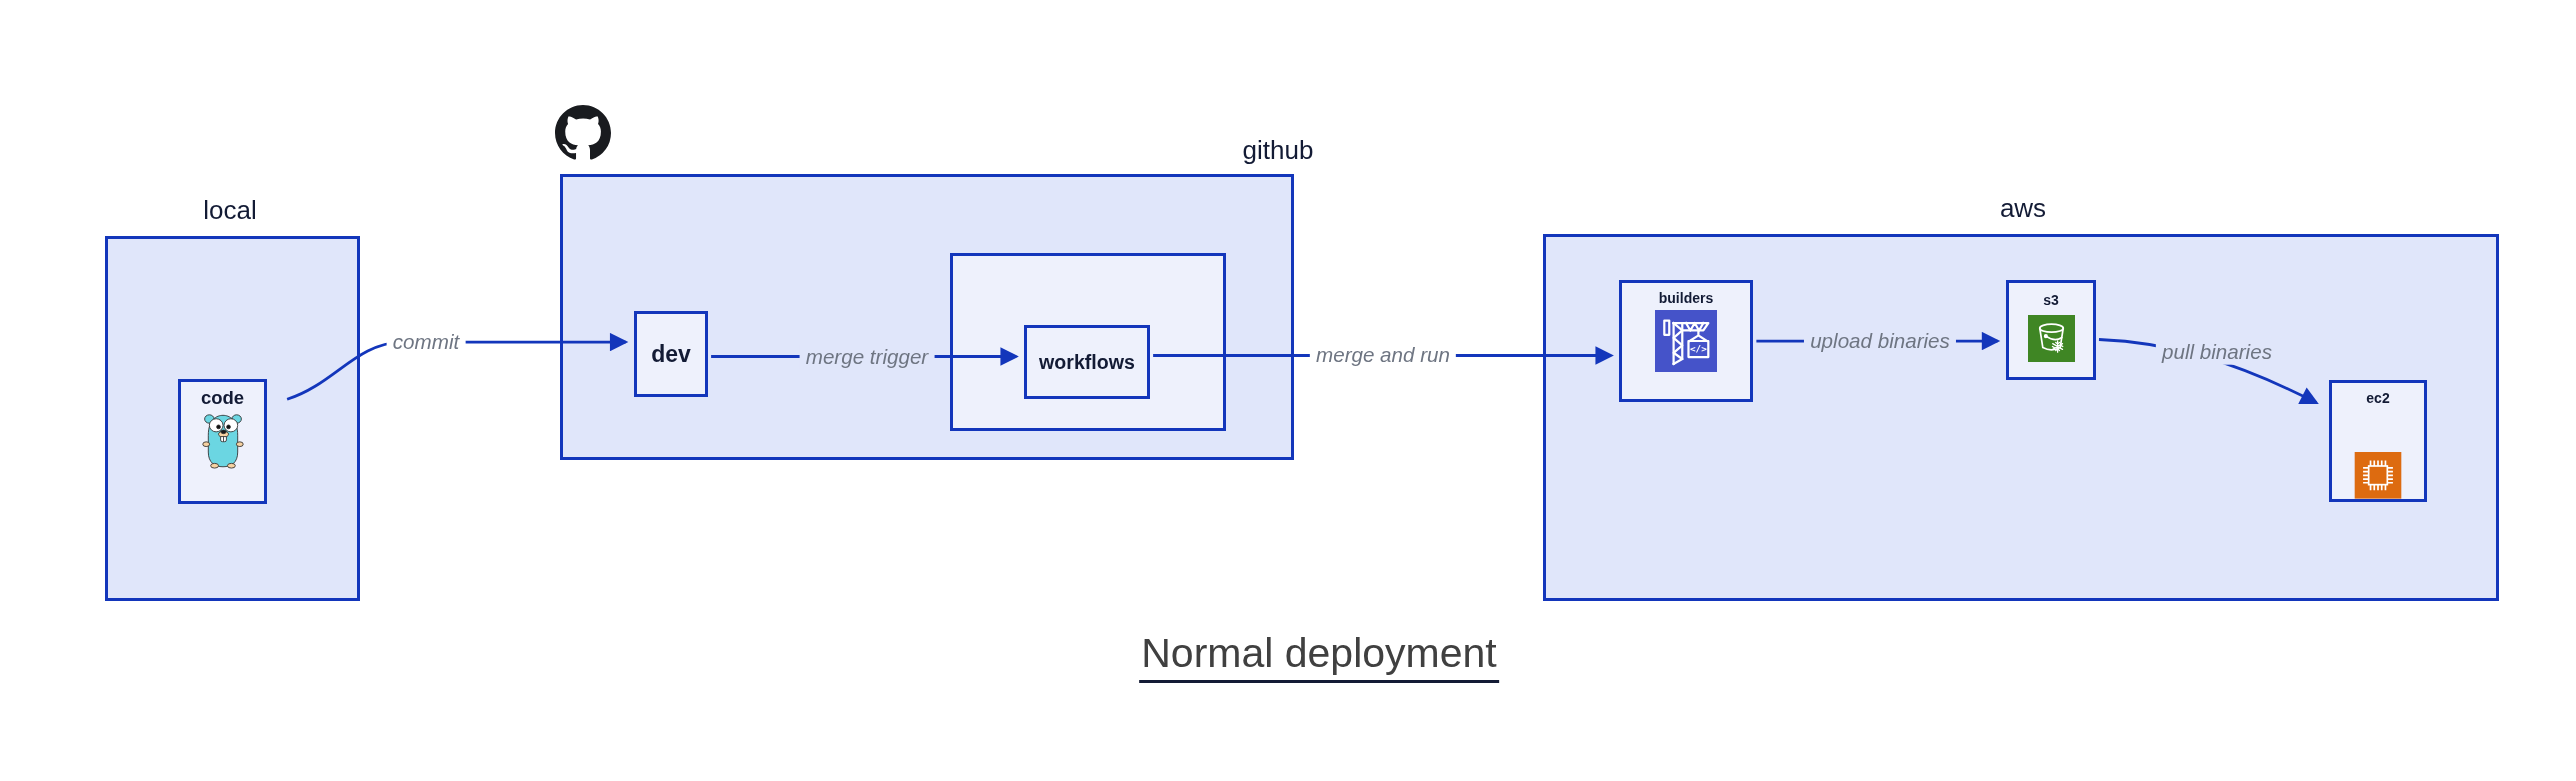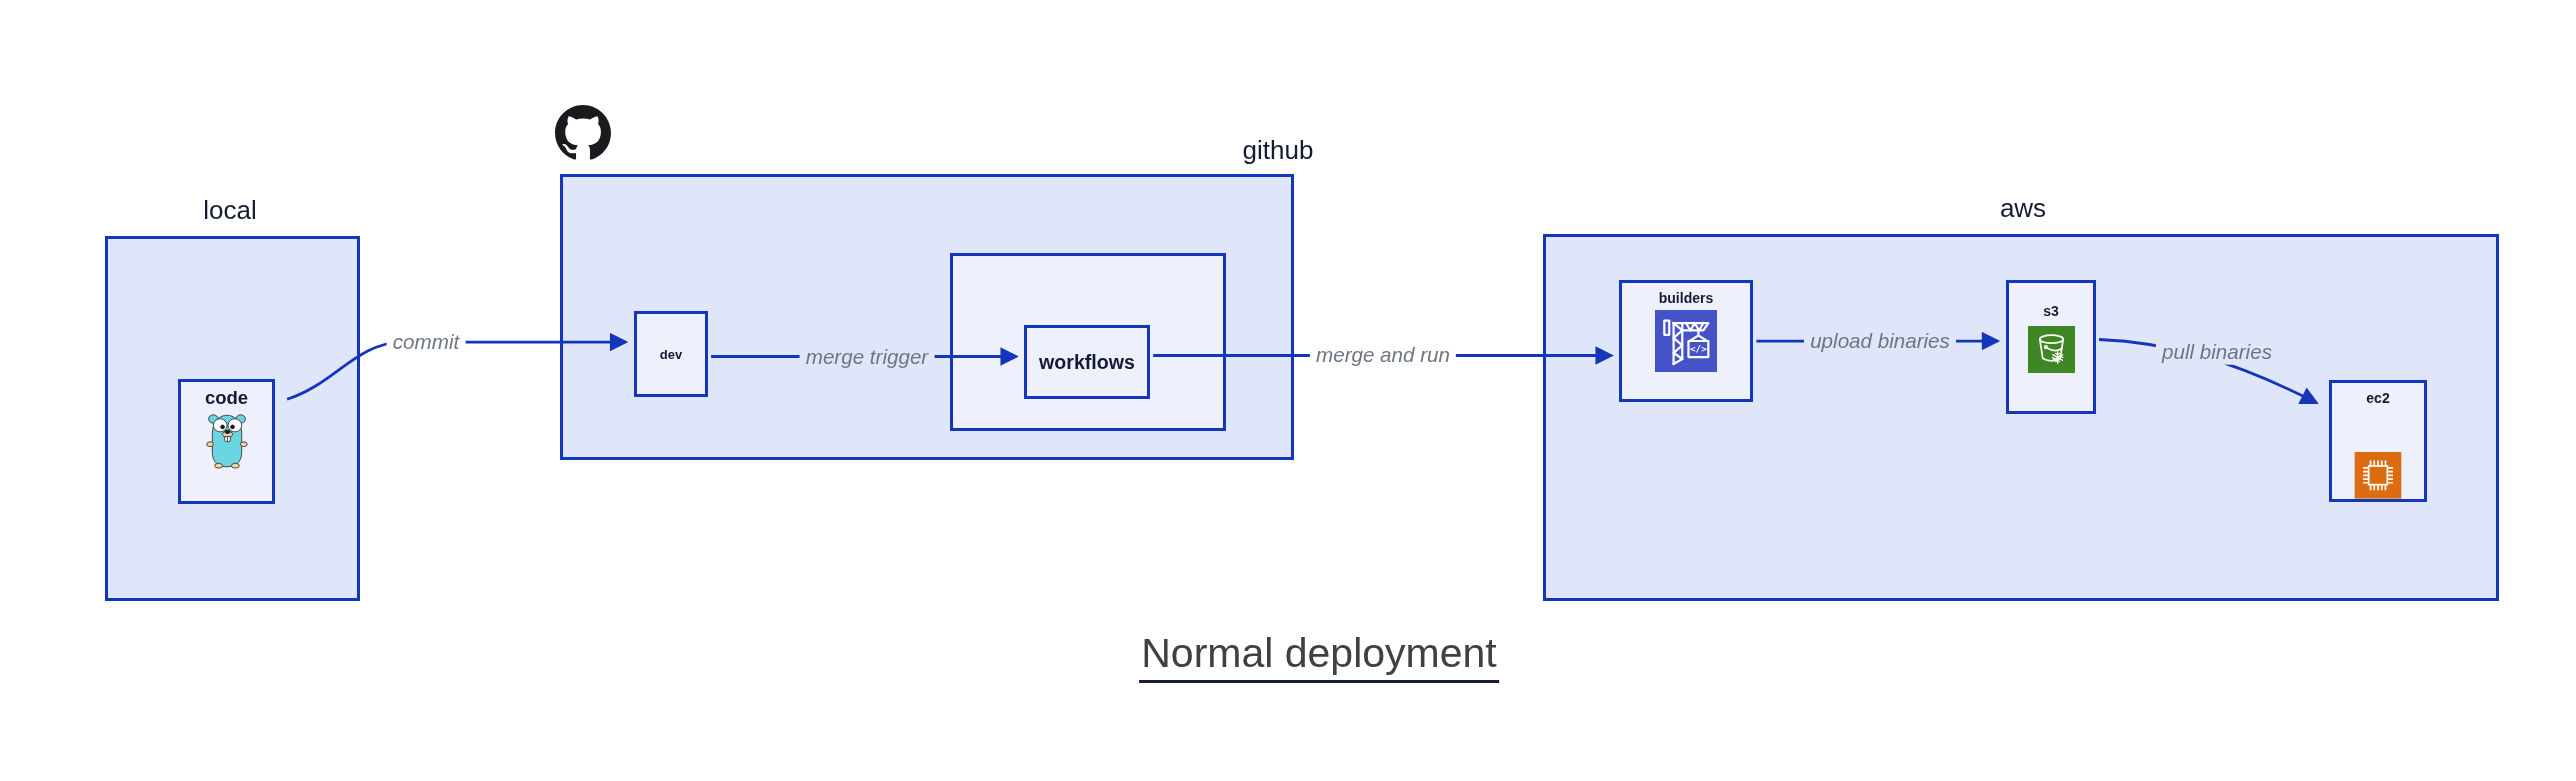--- a/index.html
+++ b/index.html
@@ -41,21 +41,21 @@
 
   <div class="container-box" style="left:105px;top:236px;width:255px;height:365px;"></div>
   <div class="container-box" style="left:560px;top:174px;width:734px;height:286px;"></div>
   <div class="subcontainer-box" style="left:950px;top:253px;width:276px;height:178px;"></div>
   <div class="container-box" style="left:1543px;top:234px;width:956px;height:367px;"></div>
 
   <svg class="icon-abs" style="left:555px;top:105px;" width="56" height="56" viewBox="0 0 16 16">
     <path fill="#191b1f" d="M8 0C3.58 0 0 3.58 0 8c0 3.54 2.29 6.53 5.47 7.59.4.07.55-.17.55-.38 0-.19-.01-.82-.01-1.49-2.01.37-2.53-.49-2.69-.94-.09-.23-.48-.94-.82-1.13-.28-.15-.68-.52-.01-.53.63-.01 1.08.58 1.23.82.72 1.21 1.87.87 2.33.66.07-.52.28-.87.51-1.07-1.78-.2-3.64-.89-3.64-3.95 0-.87.31-1.59.82-2.15-.08-.2-.36-1.02.08-2.12 0 0 .67-.21 2.2.82.64-.18 1.32-.27 2-.27s1.36.09 2 .27c1.53-1.04 2.2-.82 2.2-.82.44 1.1.16 1.92.08 2.12.51.56.82 1.27.82 2.15 0 3.07-1.87 3.75-3.65 3.95.29.25.54.73.54 1.48 0 1.07-.01 1.93-.01 2.2 0 .21.15.46.55.38A8.01 8.01 0 0 0 16 8c0-4.42-3.58-8-8-8z"></path>
   </svg>
 
-  <div class="node-box" style="left:178px;top:379px;width:97px;height:125px;padding-top:5.2px;">
+  <div class="node-box" style="left:178px;top:379px;width:89px;height:125px;padding-top:5.2px;">
     <div class="node-label" style="font-size:18.5px;">code</div>
     <svg width="42" height="58" viewBox="0 0 80 110" style="margin-top:2.1px;">
       <g stroke="#2b2b2b" stroke-width="1.6">
         <ellipse cx="14" cy="15" rx="9" ry="8" fill="#6bd6e2"></ellipse>
         <ellipse cx="66" cy="15" rx="9" ry="8" fill="#6bd6e2"></ellipse>
         <path d="M12 46 C12 16 28 8 40 8 C52 8 68 16 68 46 L68 78 C68 98 56 106 40 106 C24 106 12 98 12 78 Z" fill="#6bd6e2"></path>
         <ellipse cx="8" cy="63" rx="6.5" ry="4.5" fill="#f6d2a2"></ellipse>
         <ellipse cx="72" cy="63" rx="6.5" ry="4.5" fill="#f6d2a2"></ellipse>
         <ellipse cx="24" cy="104" rx="7.5" ry="4.5" fill="#f6d2a2"></ellipse>
         <ellipse cx="56" cy="104" rx="7.5" ry="4.5" fill="#f6d2a2"></ellipse>
@@ -65,21 +65,21 @@
         <circle cx="50.5" cy="30" r="3.6" fill="#111111"></circle>
         <ellipse cx="41" cy="44" rx="9.5" ry="6" fill="#f6d2a2"></ellipse>
         <ellipse cx="41" cy="39.5" rx="5" ry="3.4" fill="#1a1a1a"></ellipse>
         <path d="M35.5 48.5 h11 v6.5 a3.2 3.2 0 0 1 -3.2 3.2 h-4.6 a3.2 3.2 0 0 1 -3.2 -3.2 Z" fill="#ffffff"></path>
         <line x1="41" y1="48.5" x2="41" y2="58"></line>
       </g>
     </svg>
   </div>
 
   <div class="node-box center" style="left:634px;top:311px;width:74px;height:86px;">
-    <div class="node-label" style="font-size:13px;">dev</div>
+    <div class="node-label" style="font-size:23px;">dev</div>
   </div>
 
   <div class="node-box center" style="left:1024px;top:325px;width:126px;height:74px;">
     <div class="node-label" style="font-size:19.6px;">workflows</div>
   </div>
 
   <div class="node-box" style="left:1619px;top:280px;width:134px;height:122px;padding-top:7.2px;">
     <div class="node-label">builders</div>
     <svg width="62" height="62" viewBox="0 0 100 100" style="margin-top:4.1px;">
       <rect x="0" y="0" width="100" height="100" fill="#4553c9"></rect>
@@ -89,21 +89,21 @@
         <path d="M30 21 L44 33 L30 45 L44 57 L30 69 L44 79 L30 87"></path>
         <path d="M30 21 H86 L78 33 H44"></path>
         <path d="M50 21 L57 33 L64 21 L71 33 L78 21"></path>
         <path d="M70 33 V41 M70 41 L56 50 M70 41 L84 50"></path>
         <rect x="54" y="50" width="32" height="26"></rect>
       </g>
       <text x="70" y="68" fill="#ffffff" font-size="15" font-weight="bold" text-anchor="middle" font-family="DejaVu Sans Mono, monospace">&lt;/&gt;</text>
     </svg>
   </div>
 
-  <div class="node-box" style="left:2006px;top:280px;width:90px;height:134px;padding-top:20px;align-items:center;">
+  <div class="node-box" style="left:2006px;top:280px;width:90px;height:100px;padding-top:9px;align-items:center;">
     <div class="node-label">s3</div>
     <svg width="47" height="47" viewBox="0 0 100 100" style="margin-top:7.2px;">
       <rect x="0" y="0" width="100" height="100" fill="#3f8624"></rect>
       <g stroke="#ffffff" stroke-width="3.6" fill="none" stroke-linecap="round">
         <ellipse cx="50" cy="28" rx="25" ry="8.5"></ellipse>
         <path d="M25 28 L31.5 69 Q50 79 68.5 69 L75 28"></path>
         <circle cx="38" cy="45" r="2.6" fill="#ffffff"></circle>
         <path d="M38 45 Q57 58 72 48"></path>
       </g>
       <g transform="translate(63,67)" stroke="#ffffff" stroke-width="2.8" stroke-linecap="round" fill="none">

